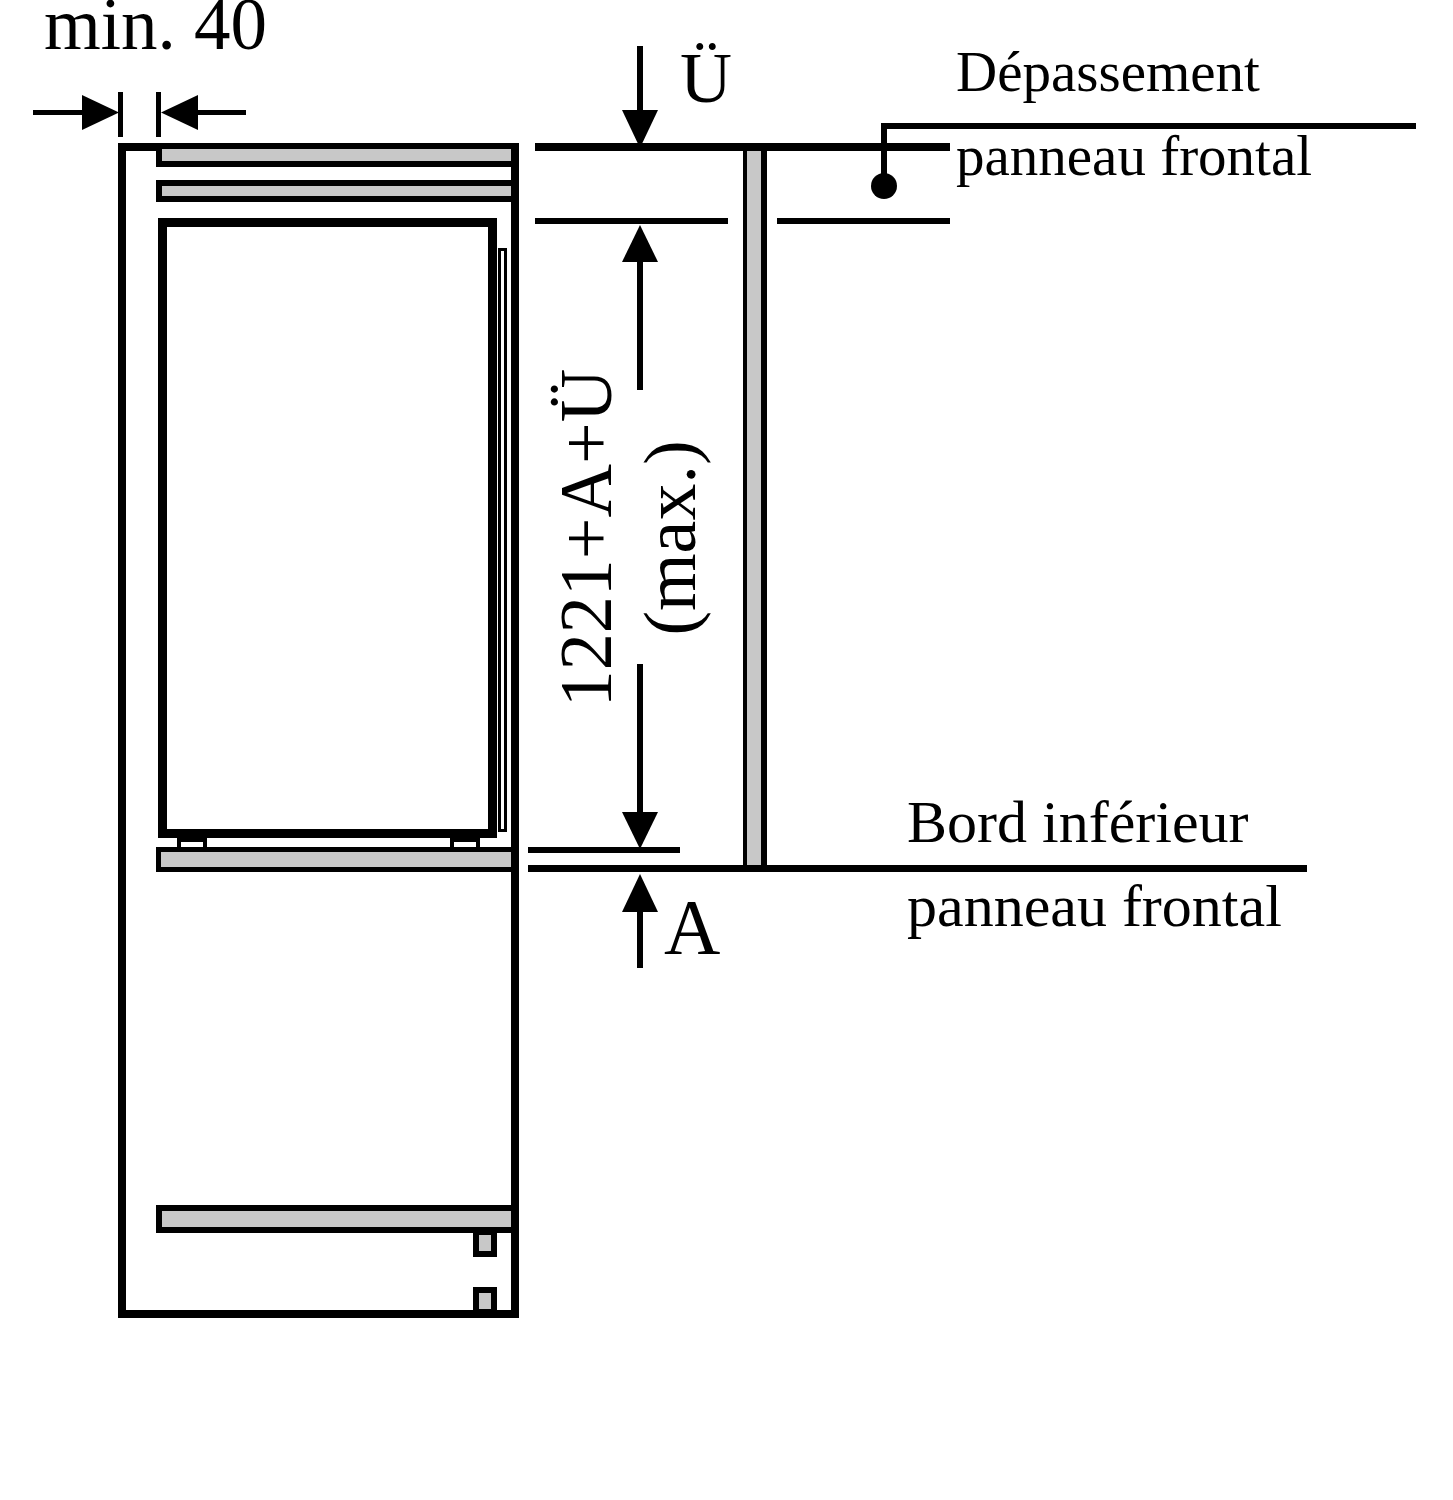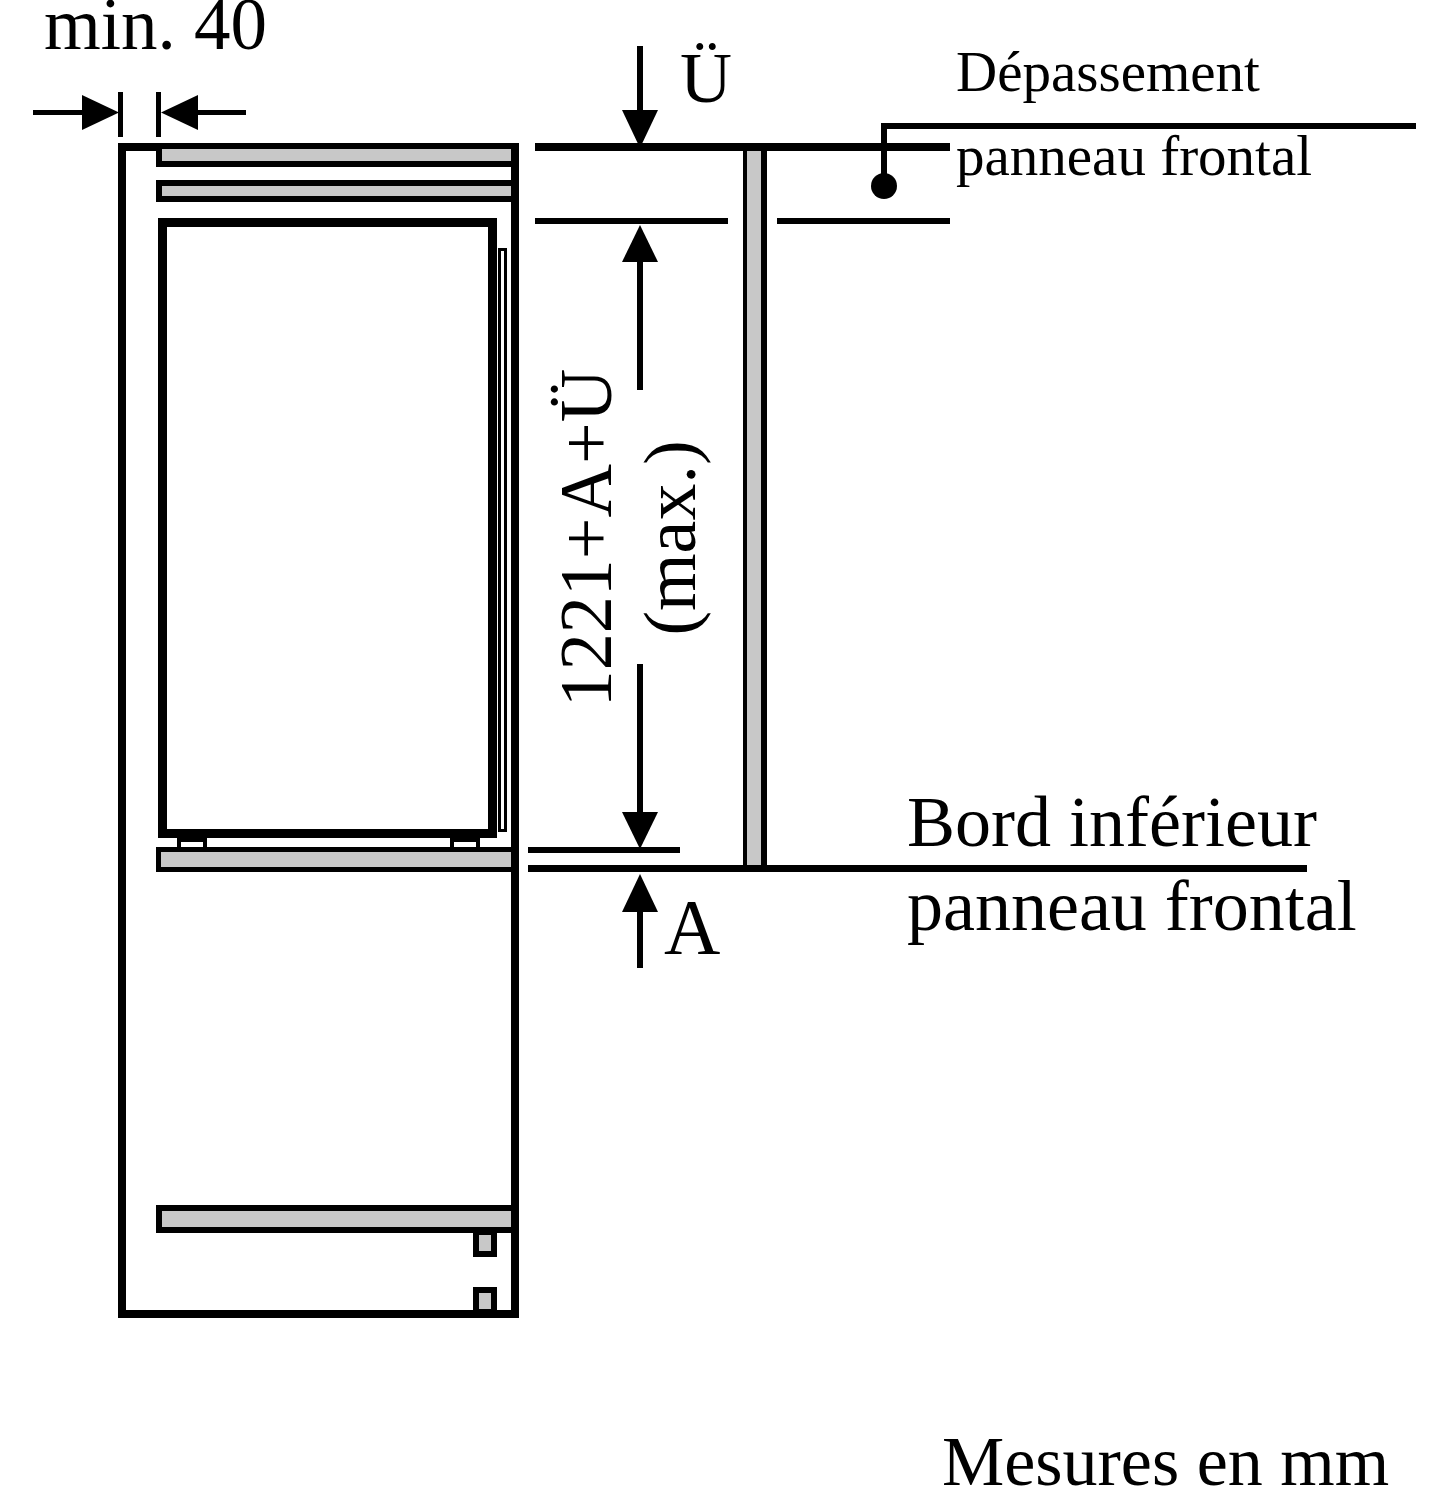--- a/index.html
+++ b/index.html
@@ -111,22 +111,21 @@
   <div class="label" style="left:926px;top:30px;font-size:57px;line-height:84px;">
     <div>Dépassement</div>
     <div>panneau frontal</div>
   </div>
 
   <div class="label" style="left:418px;top:454px;width:360px;height:168px;font-size:74px;line-height:84px;text-align:center;transform:rotate(-90deg);transform-origin:center;">
     <div>1221+A+Ü</div>
     <div>(max.)</div>
   </div>
 
-  <div class="label" style="left:877px;top:780px;font-size:72px;line-height:84px;">
+  <div class="label" style="left:877px;top:780px;font-size:60px;line-height:84px;">
     <div>Bord inférieur</div>
     <div>panneau frontal</div>
   </div>
 
   <div class="label" style="left:634px;top:888px;font-size:78px;line-height:78px;">A</div>
 
-  <div class="label" style="left:912px;top:1427px;font-size:70px;line-height:70px;">Mesures en mm</div>
 
 </div>
 
 </body></html>

